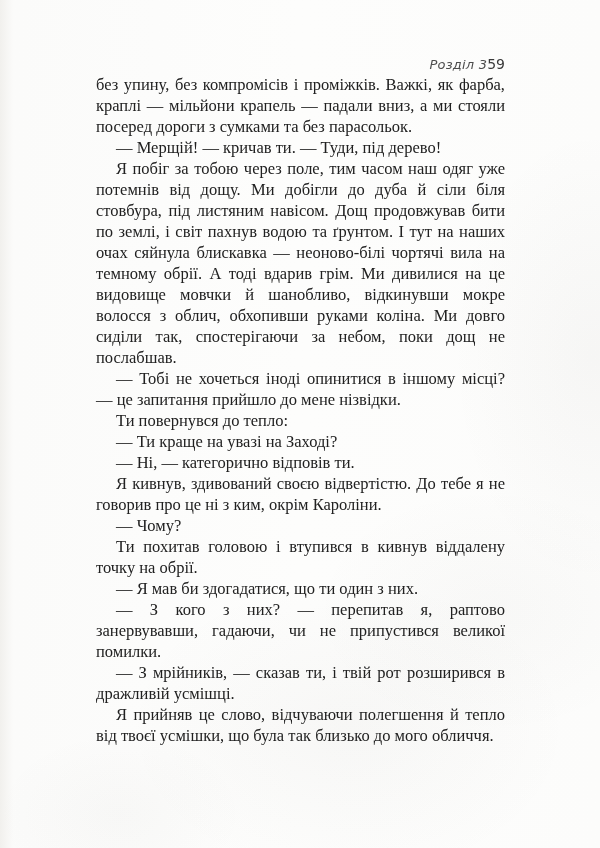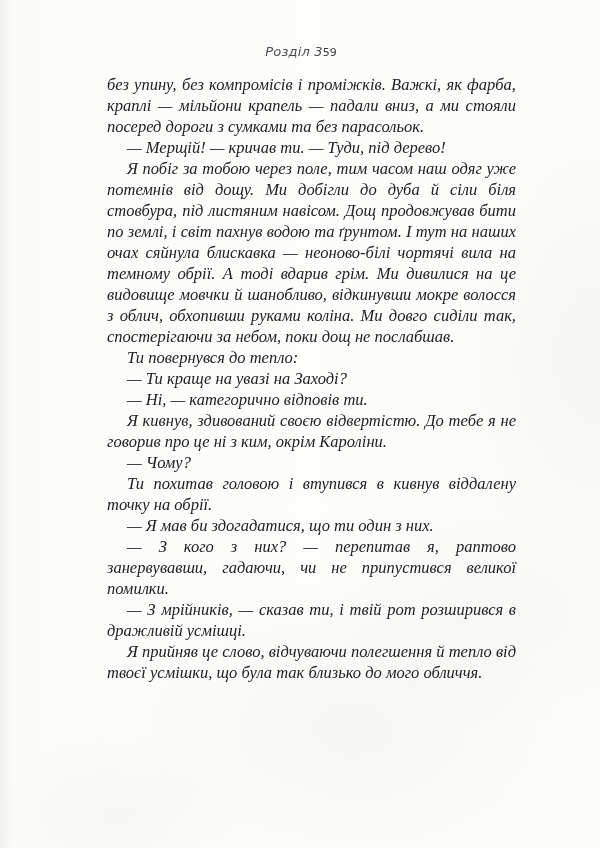--- a/index.html
+++ b/index.html
@@ -19,47 +19,47 @@
       radial-gradient(ellipse 200px 320px at 99% 42%, rgba(60,55,45,0.030), transparent 72%),
       radial-gradient(ellipse 180px 120px at 20% 96%, rgba(60,55,45,0.022), transparent 70%),
       linear-gradient(90deg, #f1f0ed 0%, #fbfbfa 2.2%, #fdfdfc 50%, #fcfcfb 100%);
   }
   .running-head {
     position: absolute;
     top: 44px;
     left: 97px;
     width: 408px;
     display: flex;
-    justify-content: center;
+    justify-content: flex-end;
     align-items: baseline;
   }
   .chapter-title {
     font-family: "DejaVu Sans", "Liberation Sans", sans-serif;
     font-style: italic;
     font-size: 13px;
     letter-spacing: 0.2px;
     color: #4d4d4d;
   }
   .page-number {
     font-family: "DejaVu Sans", "Liberation Sans", sans-serif;
-    font-size: 11px;
+    font-size: 14px;
     color: #3a3a3a;
+    margin-top: 12px;
   }
   .text-block {
     position: absolute;
     top: 74px;
-    left: 107px;
+    left: 96px;
     width: 409px;
     font-family: "Liberation Serif", "DejaVu Serif", serif;
     font-size: 16.5px;
     line-height: 21px;
     color: #212121;
     text-align: justify;
     text-rendering: optimizeLegibility;
-    font-style: italic;
   }
   .text-block p {
     margin: 0;
     padding: 0;
     text-indent: 20px;
   }
   .text-block p:first-child {
     text-indent: 0;
   }
 </style>
@@ -68,20 +68,21 @@
 
 <div class="page">
   <div class="running-head">
     <span class="chapter-title">Розділ 3</span>
     <span class="page-number">59</span>
   </div>
   <div class="text-block">
     <p>без упину, без компромісів і проміжків. Важкі, як фарба, краплі — мільйони крапель — падали вниз, а ми стояли посеред дороги з сумками та без парасольок.</p>
     <p>— Мерщій! — кричав ти. — Туди, під дерево!</p>
     <p>Я побіг за тобою через поле, тим часом наш одяг уже потемнів від дощу. Ми добігли до дуба й сіли біля стовбура, під листяним навісом. Дощ продовжував бити по землі, і світ пахнув водою та ґрунтом. І тут на наших очах сяйнула блискавка — неоново-білі чортячі вила на темному обрії. А тоді вдарив грім. Ми дивилися на це видовище мовчки й шанобливо, відкинувши мокре волосся з облич, обхопивши руками коліна. Ми довго сиділи так, спостерігаючи за небом, поки дощ не послабшав.</p>
+    <p>— Тобі не хочеться іноді опинитися в іншому місці? — це запитання прийшло до мене нізвідки.</p>
     <p>Ти повернувся до тепло:</p>
     <p>— Ти краще на увазі на Заході?</p>
     <p>— Ні, — категорично відповів ти.</p>
     <p>Я кивнув, здивований своєю відвертістю. До тебе я не говорив про це ні з ким, окрім Кароліни.</p>
     <p>— Чому?</p>
     <p>Ти похитав головою і втупився в кивнув віддалену точку на обрії.</p>
     <p>— Я мав би здогадатися, що ти один з них.</p>
     <p>— З кого з них? — перепитав я, раптово занервувавши, гадаючи, чи не припустився великої помилки.</p>
     <p>— З мрійників, — сказав ти, і твій рот розширився в дражливій усмішці.</p>
     <p>Я прийняв це слово, відчуваючи полегшення й тепло від твоєї усмішки, що була так близько до мого обличчя.</p>

